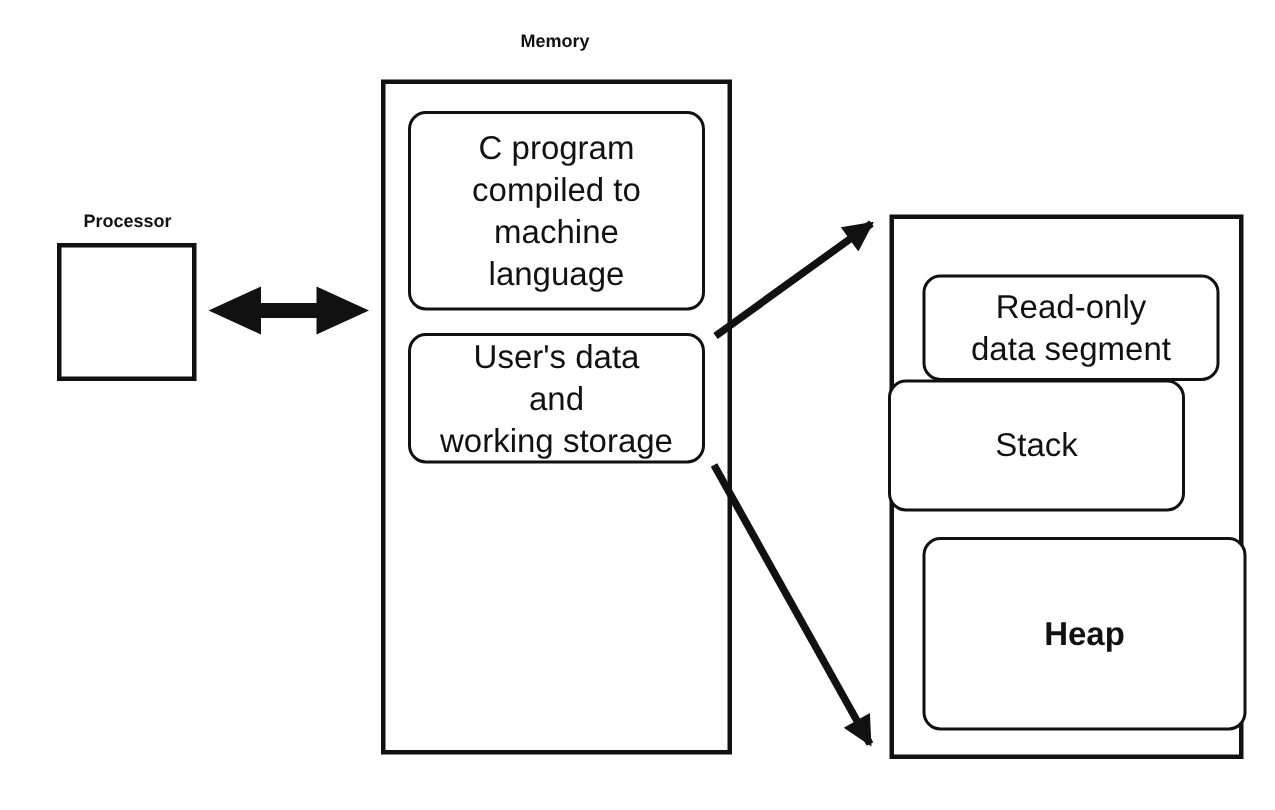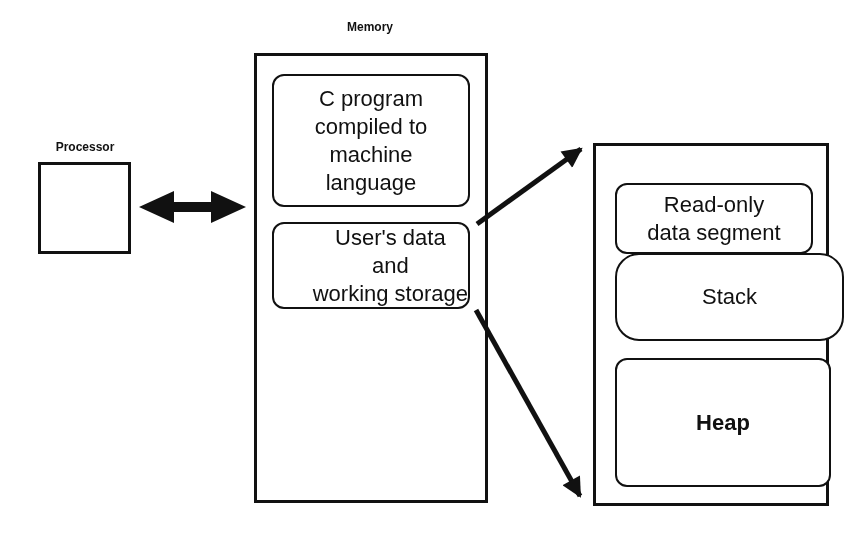--- a/index.html
+++ b/index.html
@@ -58,33 +58,33 @@
 
   <div class="abs title-label" style="left: 305px; top: 20px; width: 130px;">Memory</div>
   <div class="abs outer-box" style="left: 254px; top: 53px; width: 234px; height: 450px;"></div>
 
   <div class="abs round-box" style="left: 272px; top: 74px; width: 198px; height: 133px;">
     <span class="block-text">C program
 compiled to
 machine
 language</span>
   </div>
-  <div class="abs round-box" style="left: 272px; top: 222px; width: 198px; height: 87px; justify-content: flex-end;">
+  <div class="abs round-box" style="left: 272px; top: 222px; width: 198px; height: 87px;">
     <span class="block-text">User's data
 and
 working storage</span>
   </div>
 
   <div class="abs outer-box" style="left: 593px; top: 143px; width: 236px; height: 363px;"></div>
 
   <div class="abs round-box" style="left: 615px; top: 163px; width: 198px; height: 71px; margin-top: 20px;">
     <span class="block-text">Read-only
 data segment</span>
   </div>
-  <div class="abs round-box" style="left: 615px; top: 253px; width: 229px; height: 88px; border-radius: 24px;">
+  <div class="abs round-box" style="left: 592px; top: 253px; width: 198px; height: 88px;">
     <span class="block-text">Stack</span>
   </div>
   <div class="abs round-box" style="left: 615px; top: 358px; width: 216px; height: 129px; font-weight: bold;">
     <span class="block-text">Heap</span>
   </div>
 
   <svg id="arrow-layer" viewBox="0 0 850 540" xmlns="http://www.w3.org/2000/svg">
     <defs>
       <marker id="ah" viewBox="0 0 10 10" refX="9" refY="5" markerWidth="5" markerHeight="4" orient="auto" markerUnits="strokeWidth">
         <path d="M 0 0 L 10 5 L 0 10 z" fill="#111111"></path>

